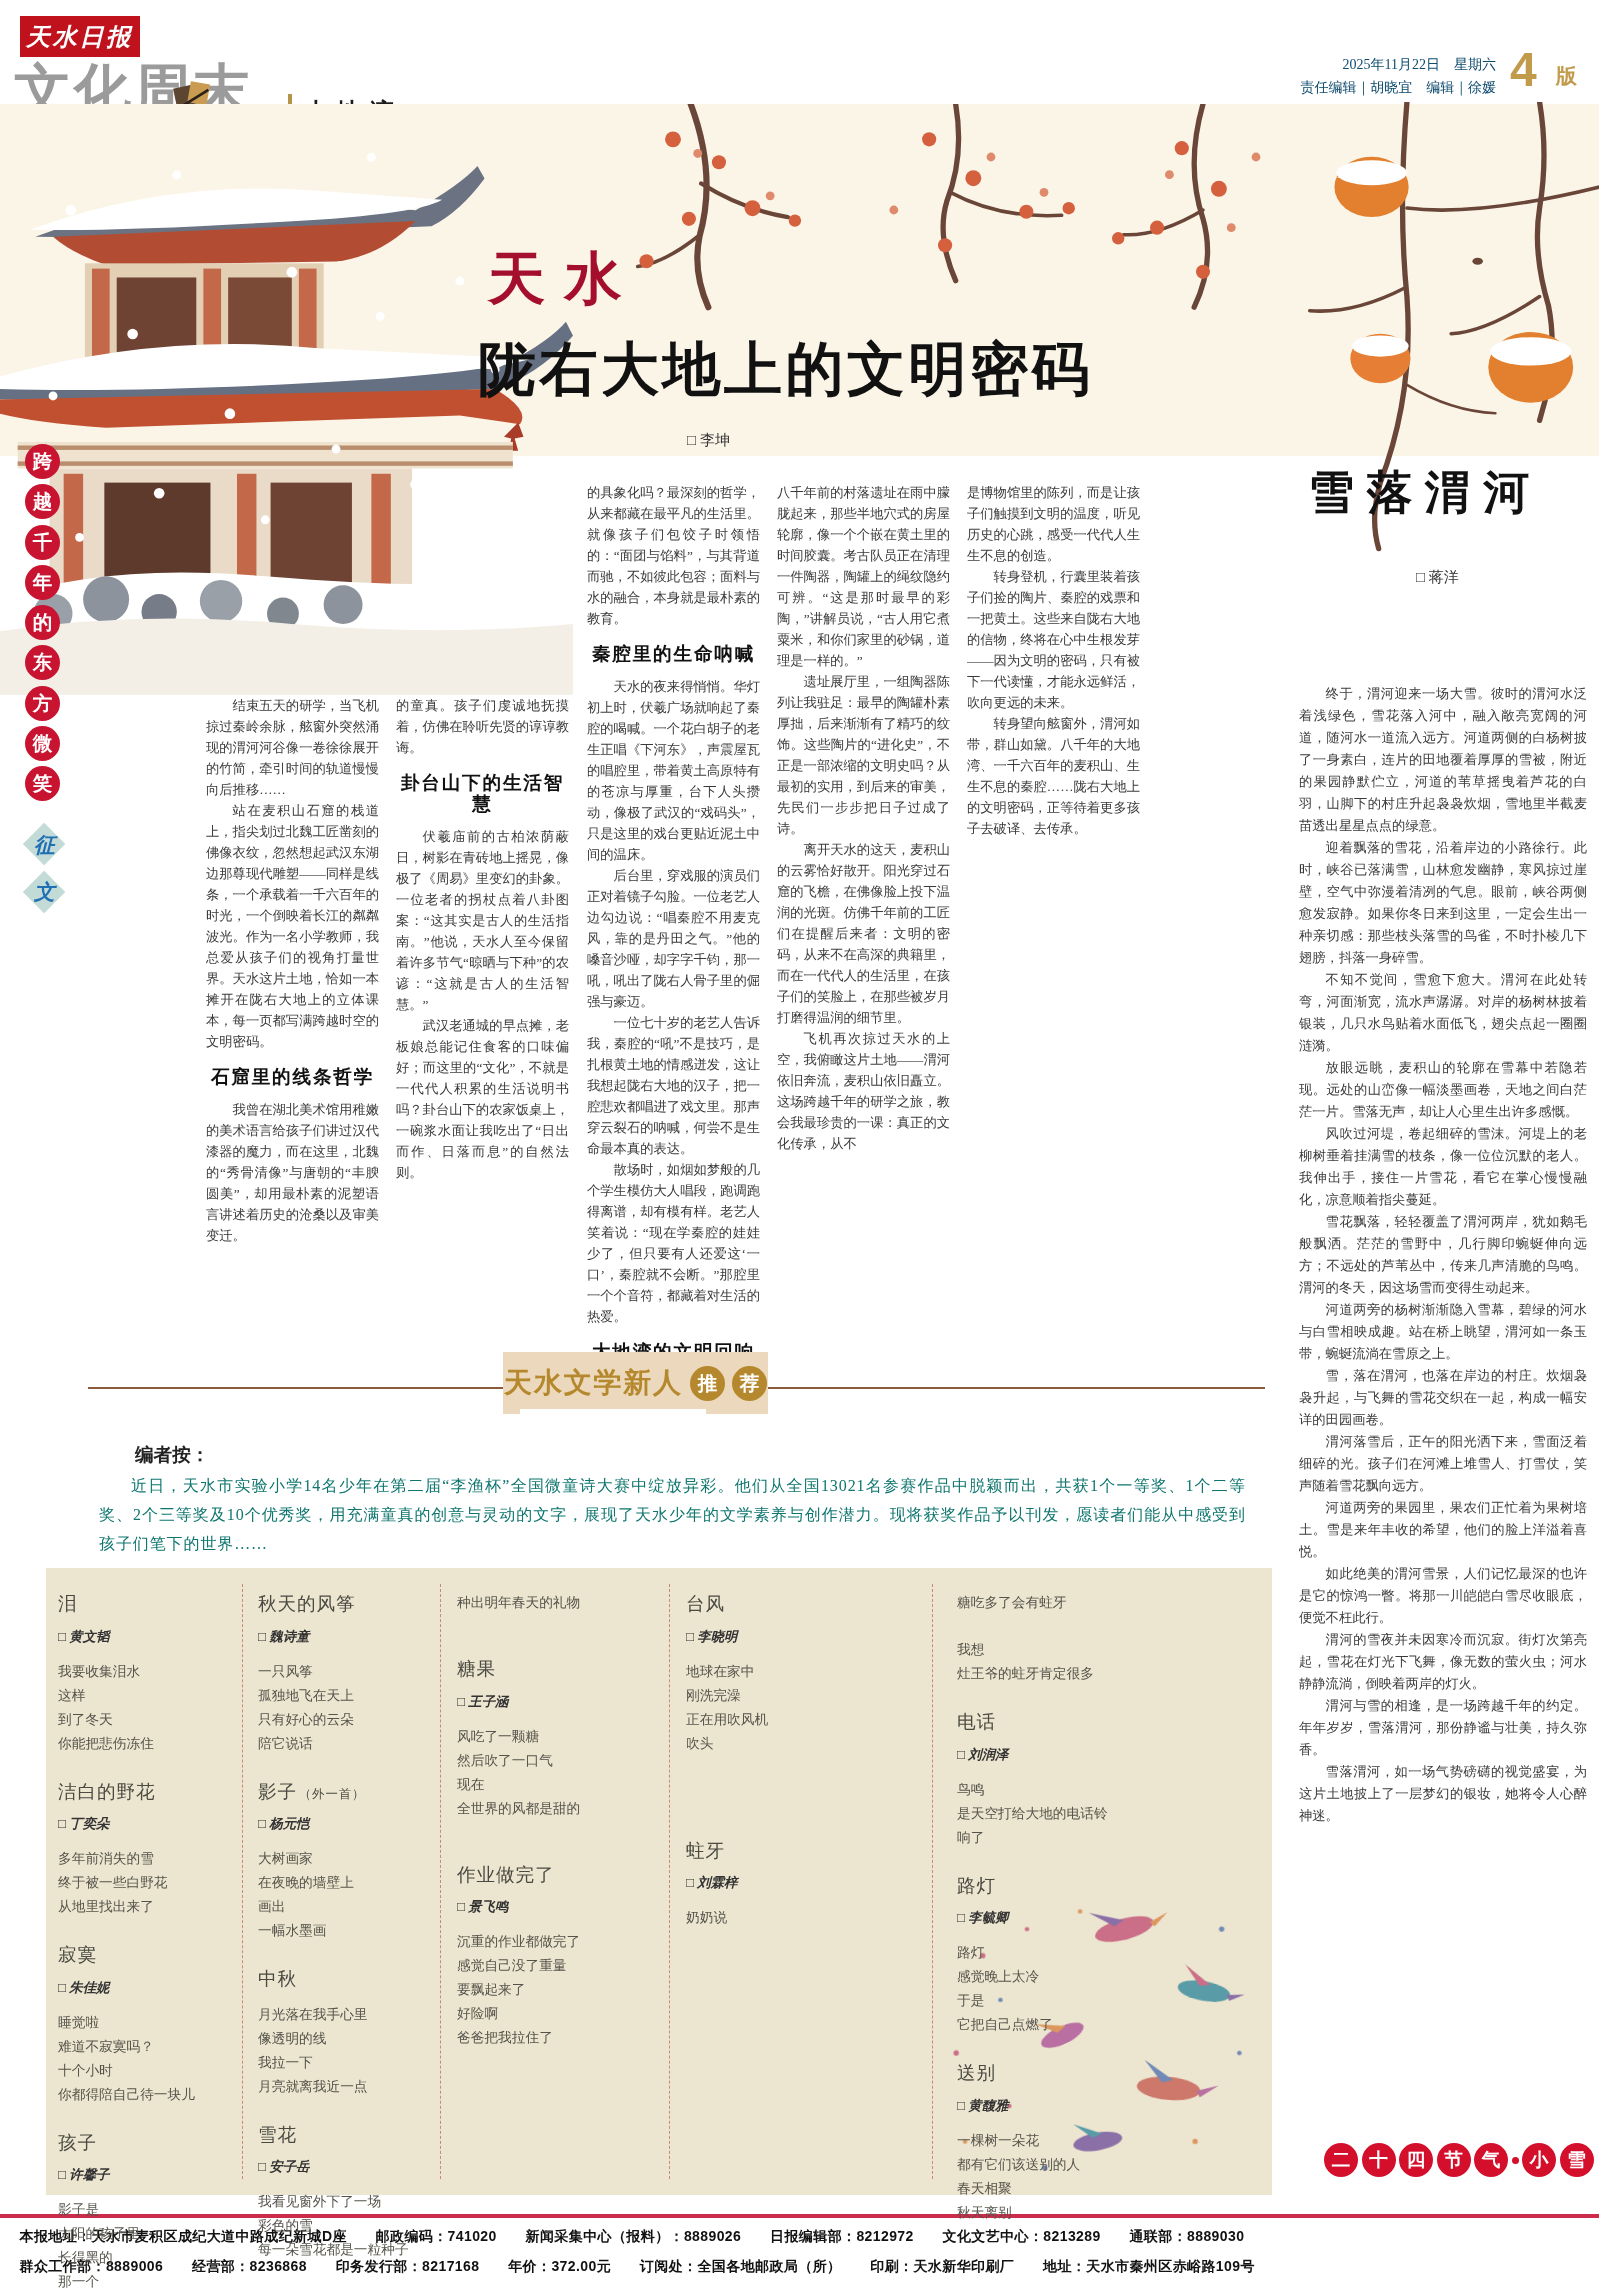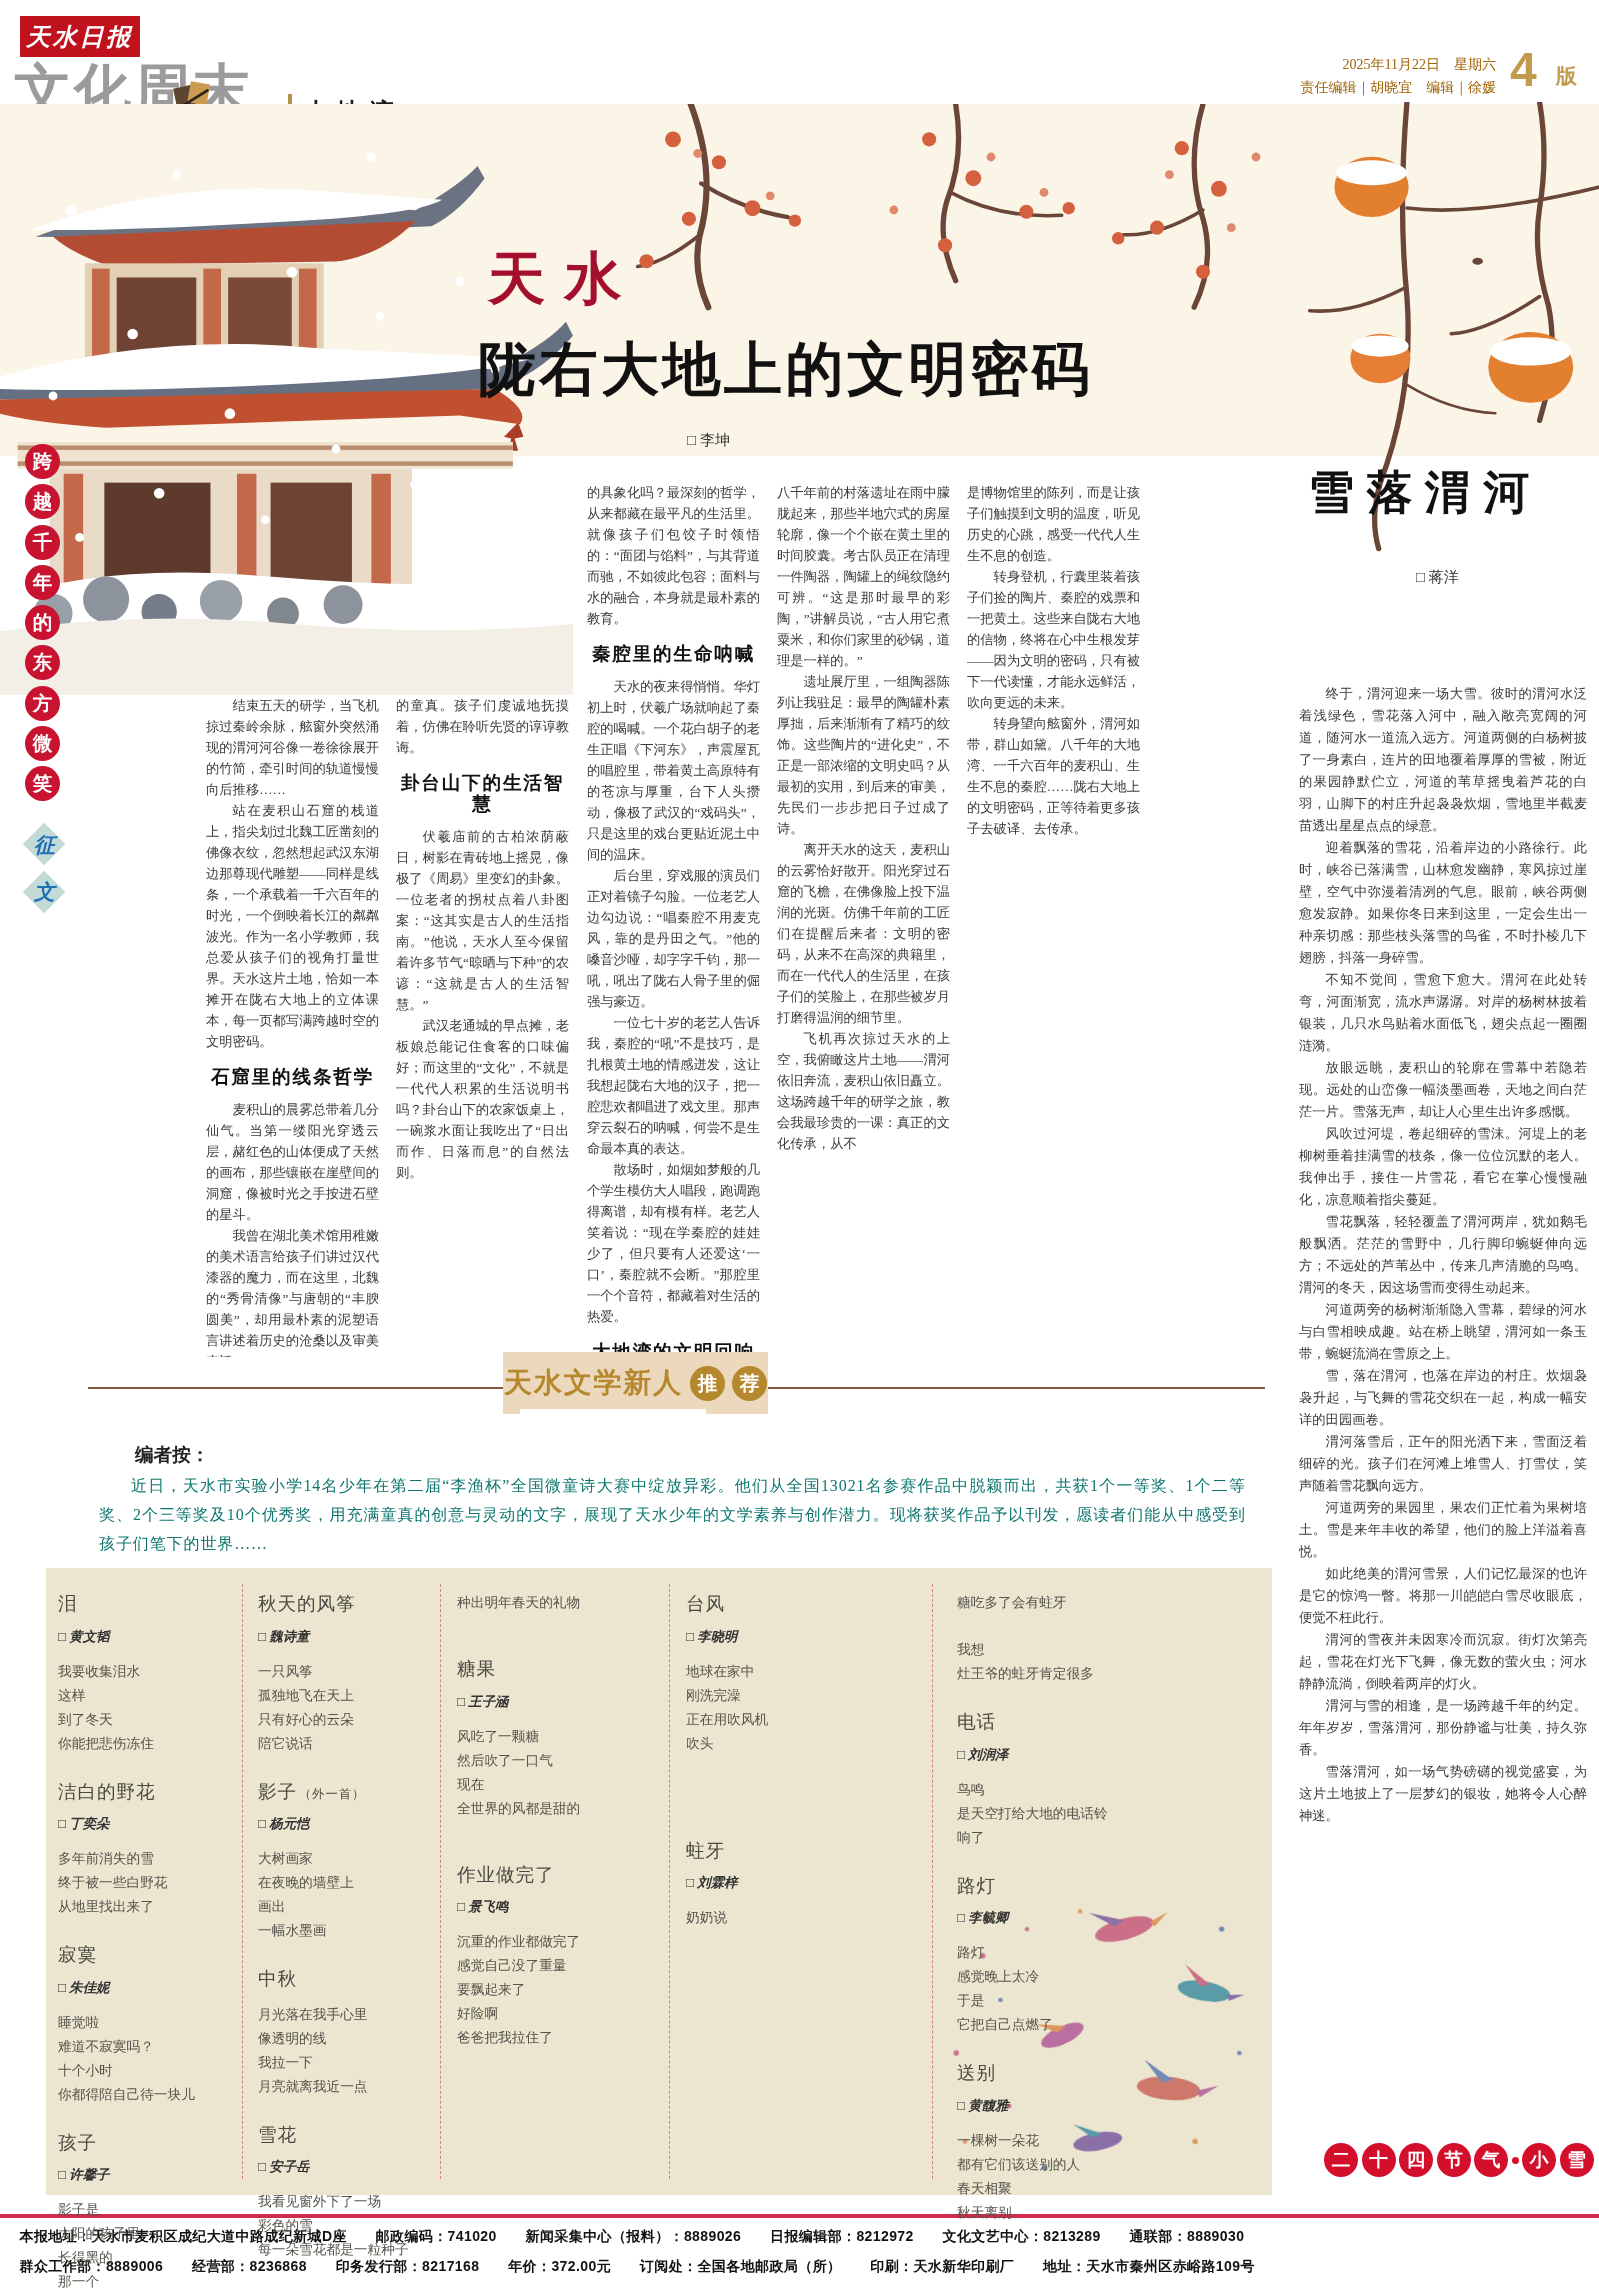--- a/index.html
+++ b/index.html
@@ -10,21 +10,21 @@
   
   .masthead-box{left:19.5px;top:16px;width:120px;height:41px;background:#c0121c;
     display:flex;align-items:center;justify-content:center;}
   .masthead-box span{color:#fff;font-size:24px;font-weight:900;font-style:italic;letter-spacing:2.7px;}
   .section-title{left:14px;top:62px;font-family:"Liberation Sans","DejaVu Sans",sans-serif;
     font-size:57px;font-weight:900;color:#9b9b9b;letter-spacing:2.7px;line-height:1;}
   .artifact{left:173px;top:81px;width:39px;height:30px;}
   .subsection-bar{left:288px;top:94px;width:3.5px;height:30px;background:#b5944a;}
   .subsection{left:304px;top:96px;font-size:24px;font-weight:700;color:#1a1a1a;letter-spacing:8.8px;}
   .subsection-underline{left:288px;top:126px;width:182px;height:2.7px;background:#b5944a;}
-  .hdr-dates{left:1018px;top:53px;width:478px;text-align:right;font-size:14px;color:#a16207;line-height:23px;}
+  .hdr-dates{left:1018px;top:53px;width:478px;text-align:right;font-size:14px;color:#0c4a6e;line-height:23px;}
   .page-num{left:1510px;top:42px;font-size:48px;font-weight:900;color:#c19a4b;
     font-family:"Liberation Sans","DejaVu Sans",sans-serif;}
   .page-num-label{left:1556px;top:62px;font-size:21px;font-weight:700;color:#c19a4b;}
 
   
   .hero-bg{left:0;top:104px;width:1600px;height:352px;background:#fbf5e8;}
   .kicker{left:488px;top:241px;font-size:57px;font-weight:900;color:#a50f2e;letter-spacing:19.5px;}
   .main-title{left:478px;top:331px;width:637px;font-size:58px;font-weight:900;color:#111;
     letter-spacing:3.5px;white-space:nowrap;}
   .main-author{left:611px;top:431px;width:195px;text-align:center;font-size:15px;color:#333;}
@@ -248,21 +248,20 @@
     </div>
   <div class="abs slogan-d">
       <span class="slogan-diamond">征</span>
       <span class="slogan-diamond">文</span>
     </div>
 
   <div class="abs art-col col1">
       <p class="art-p">结束五天的研学，当飞机掠过秦岭余脉，舷窗外突然涌现的渭河河谷像一卷徐徐展开的竹简，牵引时间的轨道慢慢向后推移……</p>
       <p class="art-p">站在麦积山石窟的栈道上，指尖划过北魏工匠凿刻的佛像衣纹，忽然想起武汉东湖边那尊现代雕塑——同样是线条，一个承载着一千六百年的时光，一个倒映着长江的粼粼波光。作为一名小学教师，我总爱从孩子们的视角打量世界。天水这片土地，恰如一本摊开在陇右大地上的立体课本，每一页都写满跨越时空的文明密码。</p>
       <h3 class="art-h2">石窟里的线条哲学</h3>
-      <p class="art-p">麦积山的晨雾总带着几分仙气。当第一缕阳光穿透云层，赭红色的山体便成了天然的画布，那些镶嵌在崖壁间的洞窟，像被时光之手按进石壁的星斗。</p>
       <p class="art-p">我曾在湖北美术馆用稚嫩的美术语言给孩子们讲过汉代漆器的魔力，而在这里，北魏的“秀骨清像”与唐朝的“丰腴圆美”，却用最朴素的泥塑语言讲述着历史的沧桑以及审美变迁。</p>
     </div>
   <div class="abs art-col col2">
       <p class="art-p noind">的童真。孩子们虔诚地抚摸着，仿佛在聆听先贤的谆谆教诲。</p>
       <h3 class="art-h2">卦台山下的生活智慧</h3>
       <p class="art-p">伏羲庙前的古柏浓荫蔽日，树影在青砖地上摇晃，像极了《周易》里变幻的卦象。一位老者的拐杖点着八卦图案：“这其实是古人的生活指南。”他说，天水人至今保留着许多节气“晾晒与下种”的农谚：“这就是古人的生活智慧。”</p>
       <p class="art-p">武汉老通城的早点摊，老板娘总能记住食客的口味偏好；而这里的“文化”，不就是一代代人积累的生活说明书吗？卦台山下的农家饭桌上，一碗浆水面让我吃出了“日出而作、日落而息”的自然法则。</p>
     </div>
   <div class="abs art-col col3">
       <p class="art-p noind">的具象化吗？最深刻的哲学，从来都藏在最平凡的生活里。就像孩子们包饺子时领悟的：“面团与馅料”，与其背道而驰，不如彼此包容；面料与水的融合，本身就是最朴素的教育。</p>

